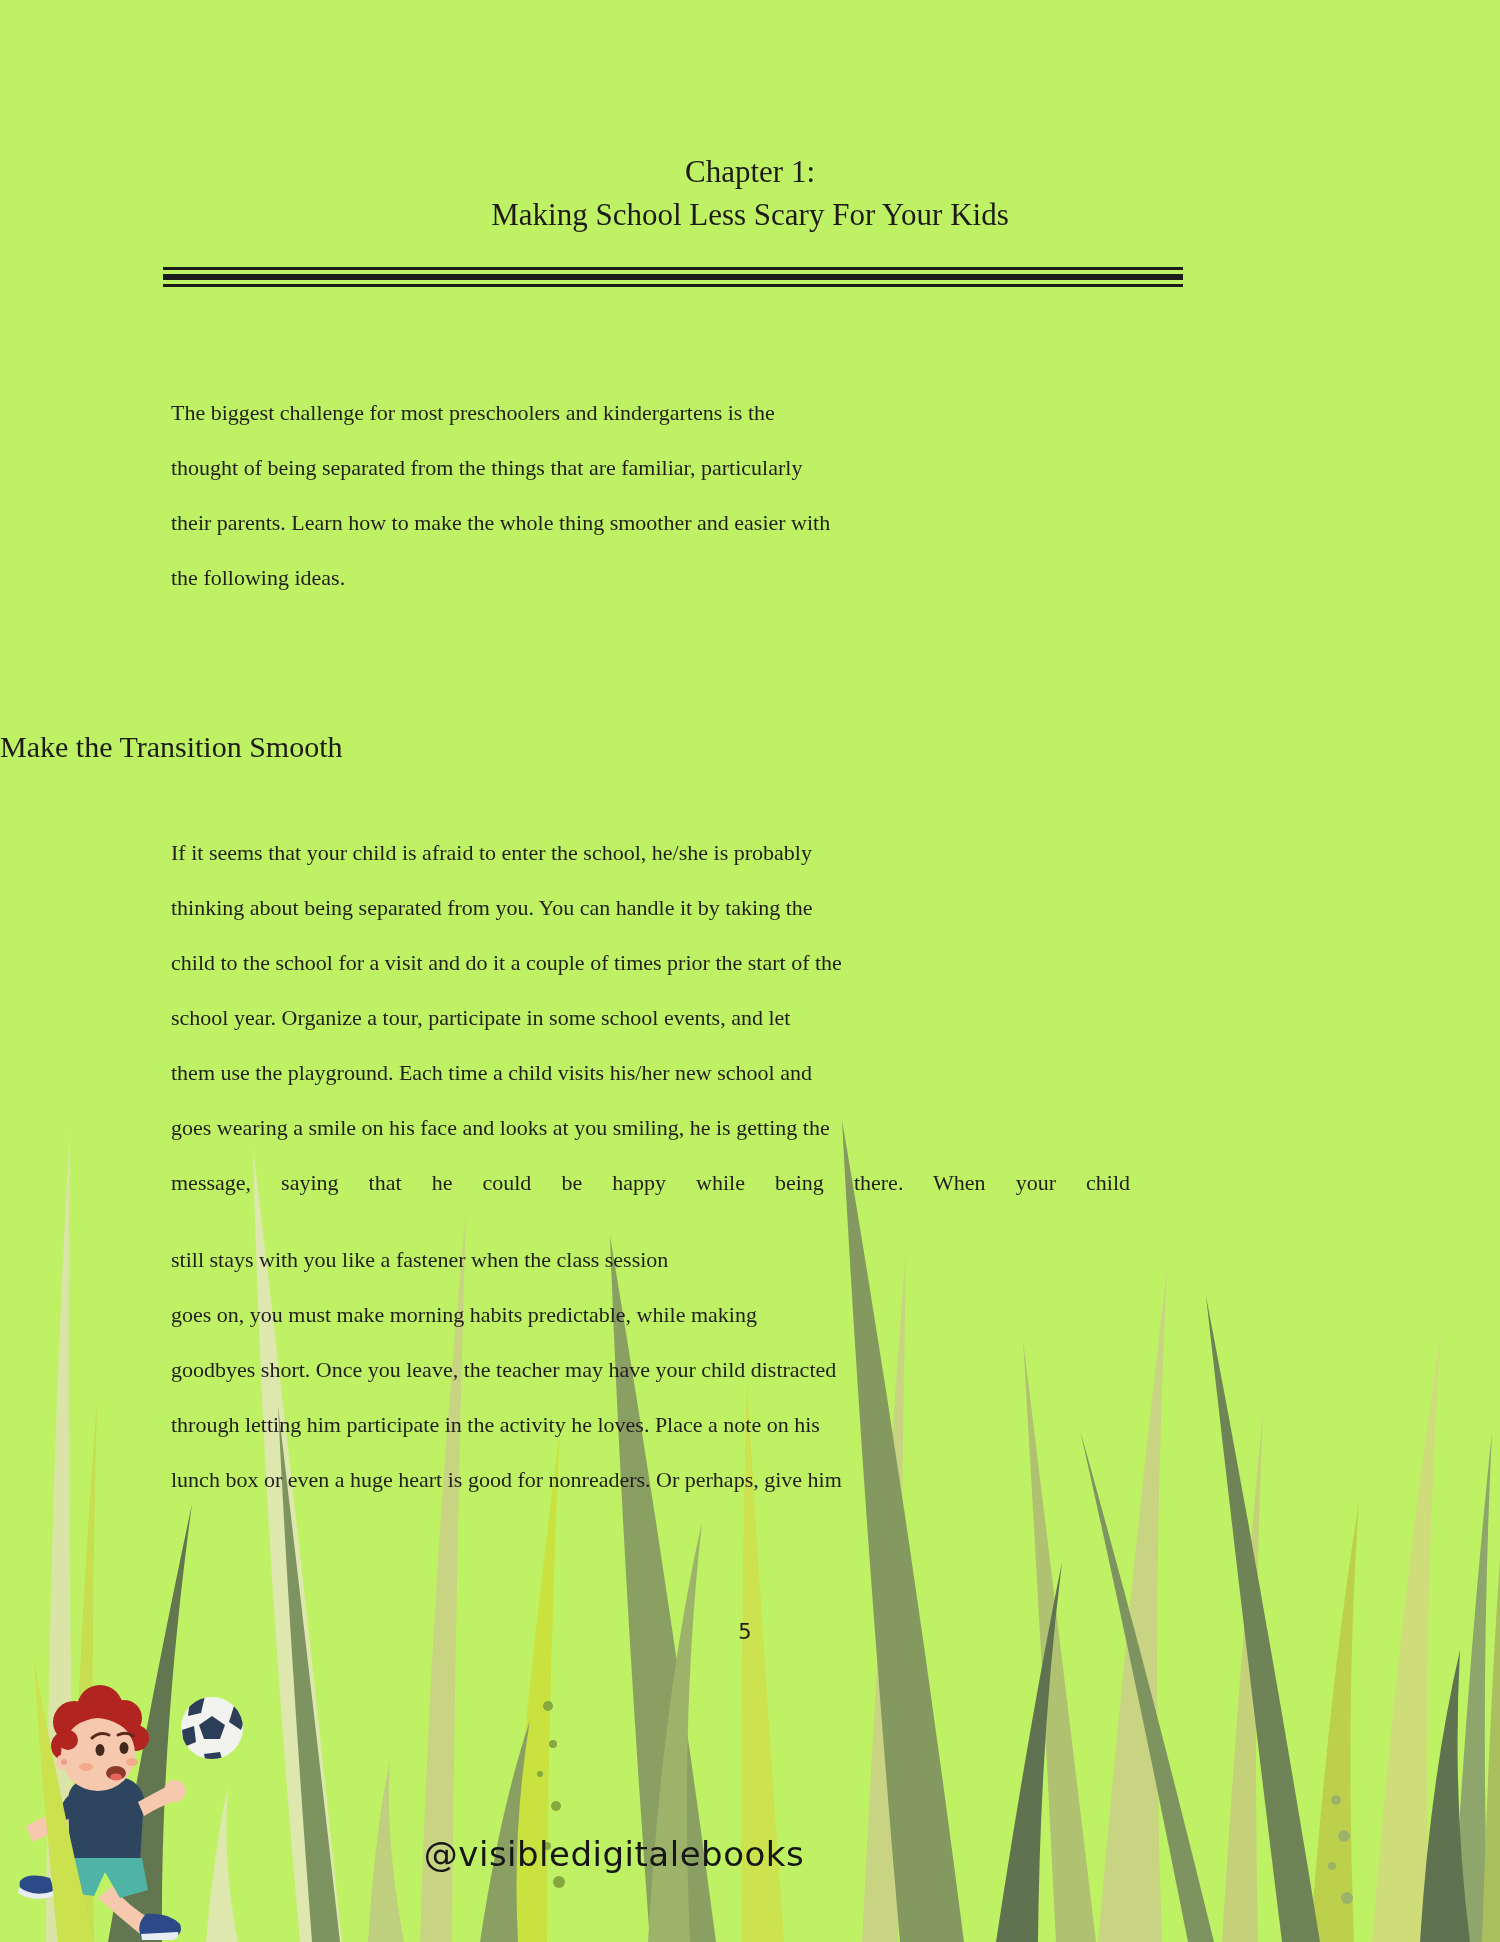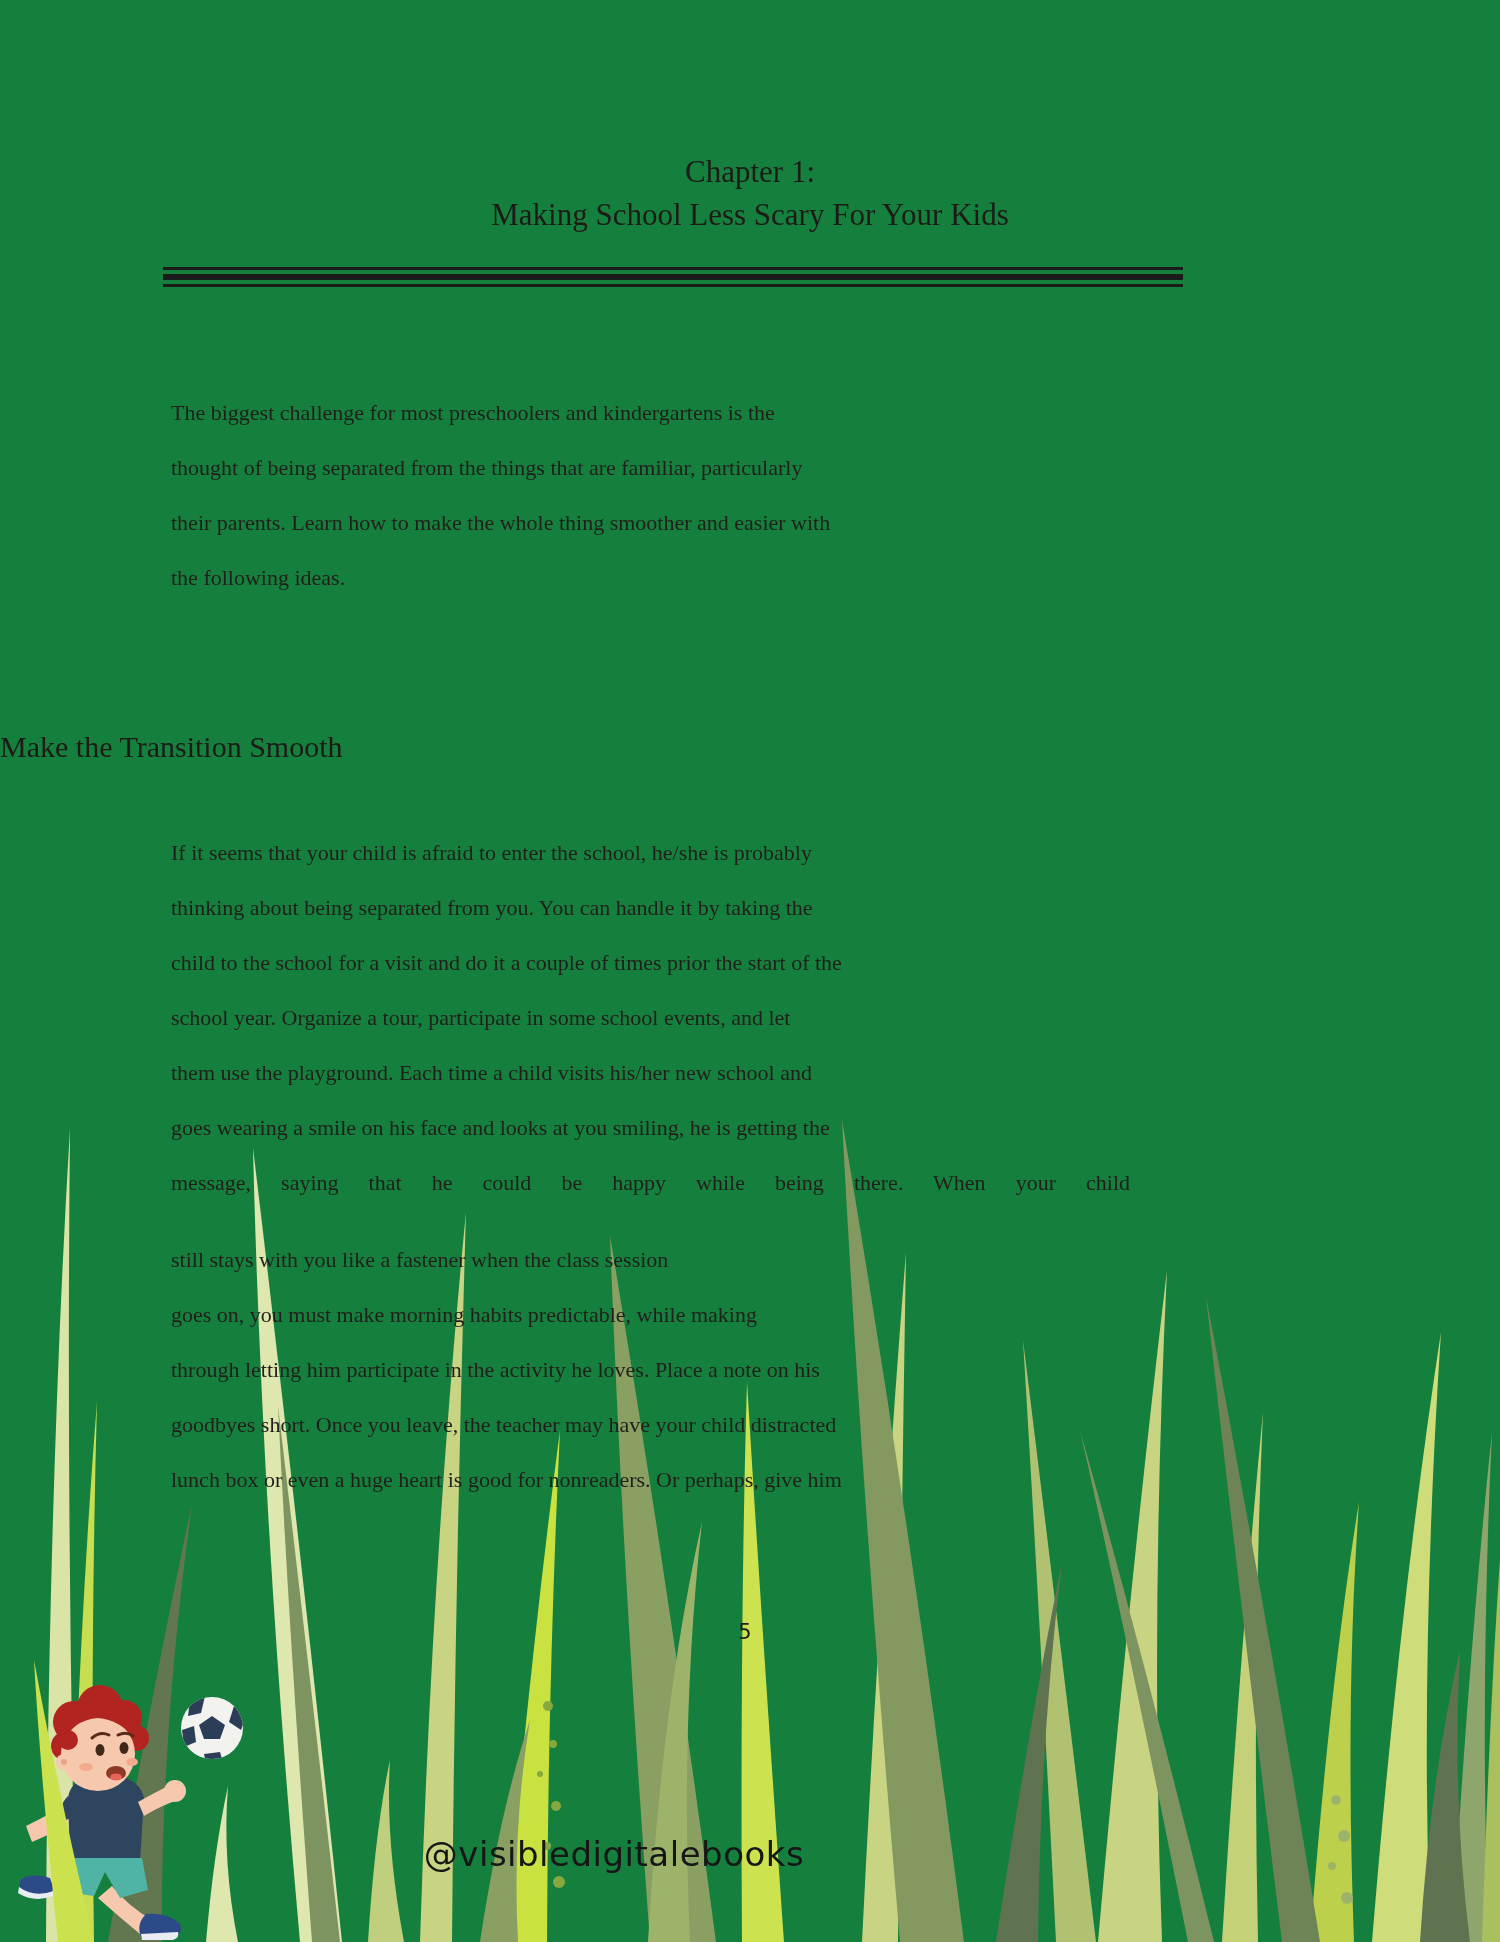--- a/index.html
+++ b/index.html
@@ -1,16 +1,16 @@
 <!DOCTYPE html>
 <html><head>
 <meta charset="utf-8">
 <style>
   html,body{margin:0;padding:0;background:#fbf2ee;}
-  .page{position:relative;width:1500px;height:1942px;background:#15803d;overflow:hidden;
+  .page{position:relative;width:1500px;height:1942px;background:#bef264;overflow:hidden;
         font-family:"Liberation Serif", serif;color:#211e1c;}
   
   .title-block{position:absolute;top:150px;left:0;width:1500px;text-align:center;
                font-size:31px;line-height:43px;color:#1d1a18;z-index:3;}
   .rule{position:absolute;top:267px;left:163px;width:1020px;z-index:3;}
   .rule .r1,.rule .r3{height:3px;background:#1b1b1b;}
   .rule .r2{height:6px;background:#1b1b1b;margin:4px 0;}
   .para{position:absolute;left:171px;width:959px;font-size:22px;line-height:55px;z-index:3;}
   .para .line{white-space:nowrap;}
   .para .line.justify{white-space:normal;text-align:justify;text-align-last:justify;}
@@ -163,21 +163,21 @@
     <div class="line">child to the school for a visit and do it a couple of times prior the start of the</div>
     <div class="line">school year. Organize a tour, participate in some school events, and let</div>
     <div class="line">them use the playground. Each time a child visits his/her new school and</div>
     <div class="line">goes wearing a smile on his face and looks at you smiling, he is getting the</div>
     <div class="line justify">message, saying that he could be happy while being there. When your child</div>
   </div>
 
   <div class="para p3">
     <div class="line">still stays with you like a fastener when the class session</div>
     <div class="line">goes on, you must make morning habits predictable, while making</div>
+    <div class="line">goodbyes short. Once you leave, the teacher may have your child distracted</div>
     <div class="line">through letting him participate in the activity he loves. Place a note on his</div>
-    <div class="line">goodbyes short. Once you leave, the teacher may have your child distracted</div>
     <div class="line">lunch box or even a huge heart is good for nonreaders. Or perhaps, give him</div>
   </div>
 
   <div class="page-number">5</div>
   <div class="watermark">@visibledigitalebooks</div>
 
 </div>
 
 </body></html>

